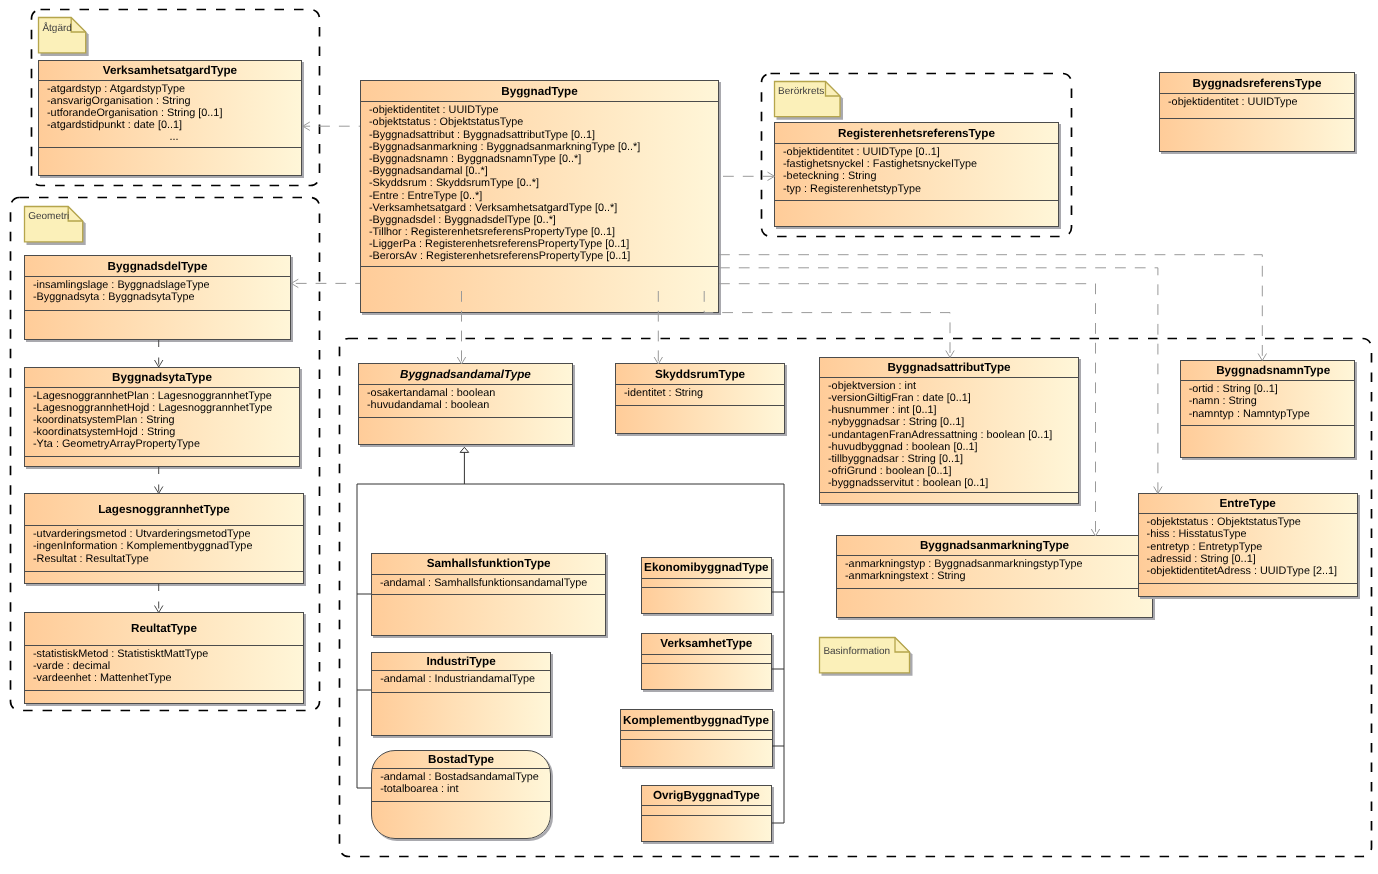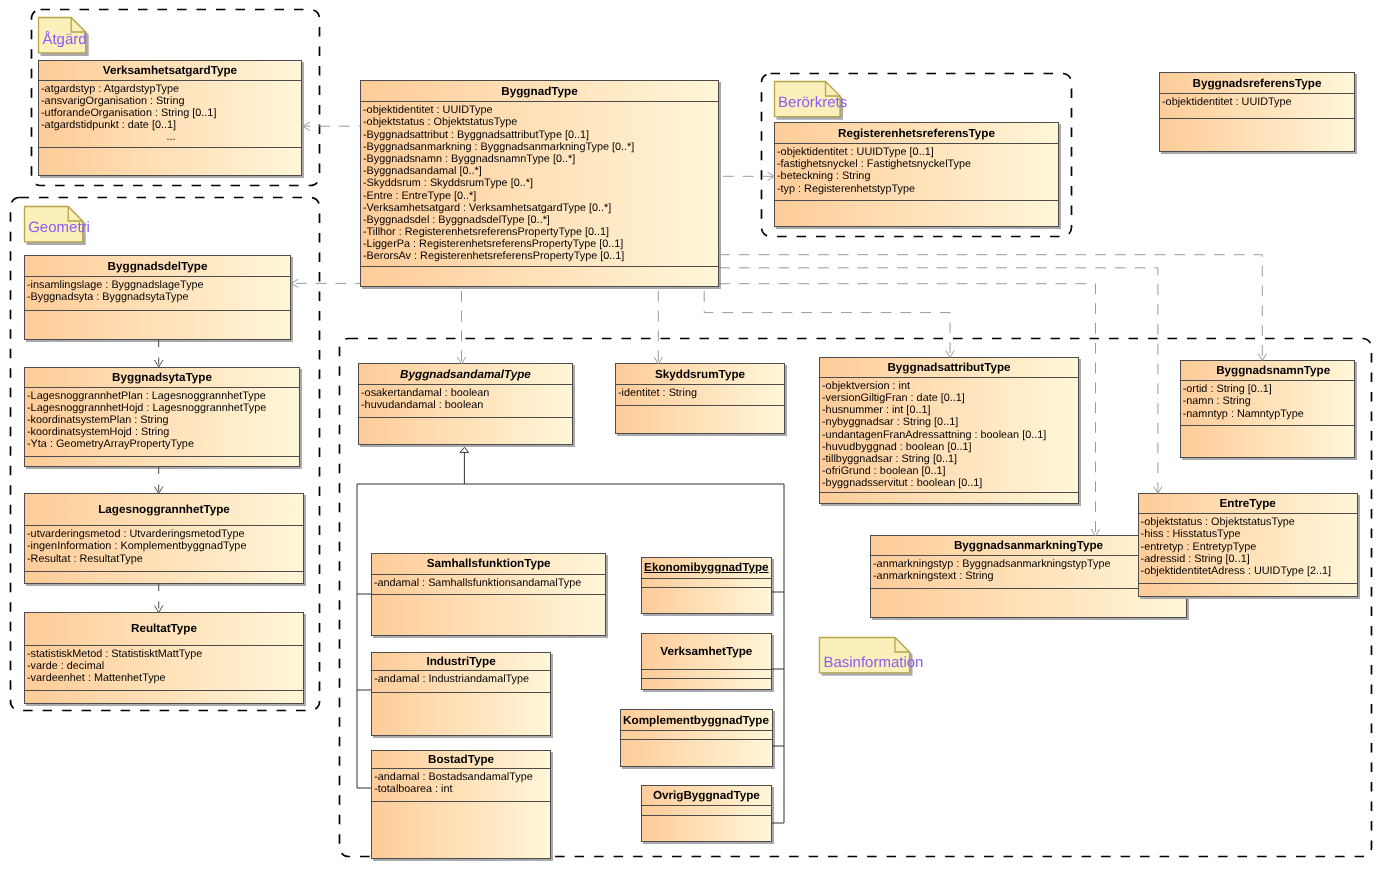--- a/index.html
+++ b/index.html
@@ -7,33 +7,33 @@
   body{width:1378px;height:874px;overflow:hidden;
        font-family:"Liberation Sans",sans-serif;
        text-rendering:geometricPrecision;}
   #canvas{position:relative;width:1378px;height:874px;background:#fff;overflow:hidden;}
 
   .pkg{position:absolute;}
   .pkg svg{position:absolute;left:0;top:0;overflow:visible;}
 
   .note{position:absolute;box-sizing:border-box;}
   .note svg{position:absolute;left:0;top:0;overflow:visible;}
-  .note .lbl{position:absolute;left:4px;bottom:6px;
-             font-size:15px;color:#8b5cf6;white-space:nowrap;}
+  .note .lbl{position:absolute;left:4px;bottom:20px;
+             font-size:10px;color:#404040;white-space:nowrap;}
 
   .uml{position:absolute;box-sizing:border-box;
        border:1px solid #4c4c4c;
        background:linear-gradient(to right,#ffcc99 0%,#fff6d8 100%);
        box-shadow:2px 2px 0 0 #a9a9ae;}
   .uml .hdr{box-sizing:border-box;border-bottom:1px solid #4c4c4c;
             display:flex;align-items:center;justify-content:center;
             font-weight:bold;font-size:11.7px;color:#000;white-space:nowrap;}
   .uml .hdr.it{font-style:italic;}
   .uml .attrs{box-sizing:border-box;border-bottom:1px solid #4c4c4c;
-              padding:2px 0 0 2px;overflow:hidden;}
+              padding:2px 0 0 8px;overflow:hidden;}
   .uml .attrs div{font-size:10.85px;color:#000;line-height:12.17px;white-space:nowrap;}
   .uml .attrs div.ctr{text-align:center;}
   .uml .ops{box-sizing:border-box;}
 
   svg.lines{position:absolute;left:0;top:0;width:1378px;height:874px;
             pointer-events:none;overflow:visible;}
 </style>
 </head>
 <body>
 
@@ -94,21 +94,21 @@
   <div class="hdr" style="height: 20px;">VerksamhetsatgardType</div>
   <div class="attrs" style="height: 67.5px;">
         <div>-atgardstyp : AtgardstypType</div>
         <div>-ansvarigOrganisation : String</div>
         <div>-utforandeOrganisation : String [0..1]</div>
         <div>-atgardstidpunkt : date [0..1]</div>
         <div class="ctr">...</div>
       </div>
   <div class="ops" style="height: 27px;"></div>
 </div>
-<div class="uml" style="left: 360px; top: 80px; width: 359px; height: 207px;">
+<div class="uml" style="left: 360px; top: 80px; width: 359px; height: 233px;">
   <div class="hdr" style="height: 21.3px;">ByggnadType</div>
   <div class="attrs" style="height: 164.8px;">
         <div>-objektidentitet : UUIDType</div>
         <div>-objektstatus : ObjektstatusType</div>
         <div>-Byggnadsattribut : ByggnadsattributType [0..1]</div>
         <div>-Byggnadsanmarkning : ByggnadsanmarkningType [0..*]</div>
         <div>-Byggnadsnamn : ByggnadsnamnType [0..*]</div>
         <div>-Byggnadsandamal [0..*]</div>
         <div>-Skyddsrum : SkyddsrumType [0..*]</div>
         <div>-Entre : EntreType [0..*]</div>
@@ -197,21 +197,21 @@
         <div>-husnummer : int [0..1]</div>
         <div>-nybyggnadsar : String [0..1]</div>
         <div>-undantagenFranAdressattning : boolean [0..1]</div>
         <div>-huvudbyggnad : boolean [0..1]</div>
         <div>-tillbyggnadsar : String [0..1]</div>
         <div>-ofriGrund : boolean [0..1]</div>
         <div>-byggnadsservitut : boolean [0..1]</div>
       </div>
   <div class="ops" style="height: 9.8px;"></div>
 </div>
-<div class="uml" style="left: 870px; top: 535.3px; width: 317px; height: 83px;">
+<div class="uml" style="left: 836px; top: 535.3px; width: 317px; height: 83px;">
   <div class="hdr" style="height: 19.7px;">ByggnadsanmarkningType</div>
   <div class="attrs" style="height: 33.4px;">
         <div>-anmarkningstyp : ByggnadsanmarkningstypType</div>
         <div>-anmarkningstext : String</div>
       </div>
   <div class="ops" style="height: 27.9px;"></div>
 </div>
 <div class="uml" style="left: 1179.7px; top: 359.8px; width: 175px; height: 98.3px;">
   <div class="hdr" style="height: 20.5px; padding-left: 12px;">ByggnadsnamnType</div>
   <div class="attrs" style="height: 45px;">
@@ -239,35 +239,35 @@
       </div>
   <div class="ops" style="height: 40.7px;"></div>
 </div>
 <div class="uml" style="left: 371.2px; top: 651.9px; width: 179.7px; height: 84.2px;">
   <div class="hdr" style="height: 18.5px;">IndustriType</div>
   <div class="attrs" style="height: 21.4px;">
         <div>-andamal : IndustriandamalType</div>
       </div>
   <div class="ops" style="height: 42.3px;"></div>
 </div>
-<div class="uml" style="left: 371.2px; top: 749.6px; width: 179.7px; height: 109px;">
+<div class="uml" style="left: 371.2px; top: 749.6px; width: 179.7px; height: 89px; border-radius: 24px;">
   <div class="hdr" style="height: 18.5px;">BostadType</div>
   <div class="attrs" style="height: 32.5px;">
         <div>-andamal : BostadsandamalType</div>
         <div>-totalboarea : int</div>
       </div>
   <div class="ops" style="height: 44.2px;"></div>
 </div>
-<div class="uml" style="left: 641px; top: 556.9px; width: 130.7px; height: 57.4px; text-decoration: underline;">
+<div class="uml" style="left: 641px; top: 556.9px; width: 130.7px; height: 57.4px;">
   <div class="hdr" style="height: 20.9px;">EkonomibyggnadType</div>
   <div class="attrs" style="height: 9.4px;"></div>
   <div class="ops" style="height: 25.1px;"></div>
 </div>
 <div class="uml" style="left: 641px; top: 632.9px; width: 130.7px; height: 57.4px;">
-  <div class="hdr" style="height: 36px;">VerksamhetType</div>
+  <div class="hdr" style="height: 21px;">VerksamhetType</div>
   <div class="attrs" style="height: 9.4px;"></div>
   <div class="ops" style="height: 25.1px;"></div>
 </div>
 <div class="uml" style="left: 619.5px; top: 709.2px; width: 153px; height: 57.4px;">
   <div class="hdr" style="height: 20.9px;">KomplementbyggnadType</div>
   <div class="attrs" style="height: 9.4px;"></div>
   <div class="ops" style="height: 25.1px;"></div>
 </div>
 <div class="uml" style="left: 641px; top: 784.5px; width: 130.7px; height: 57.4px;">
   <div class="hdr" style="height: 20.9px;">OvrigByggnadType</div>

